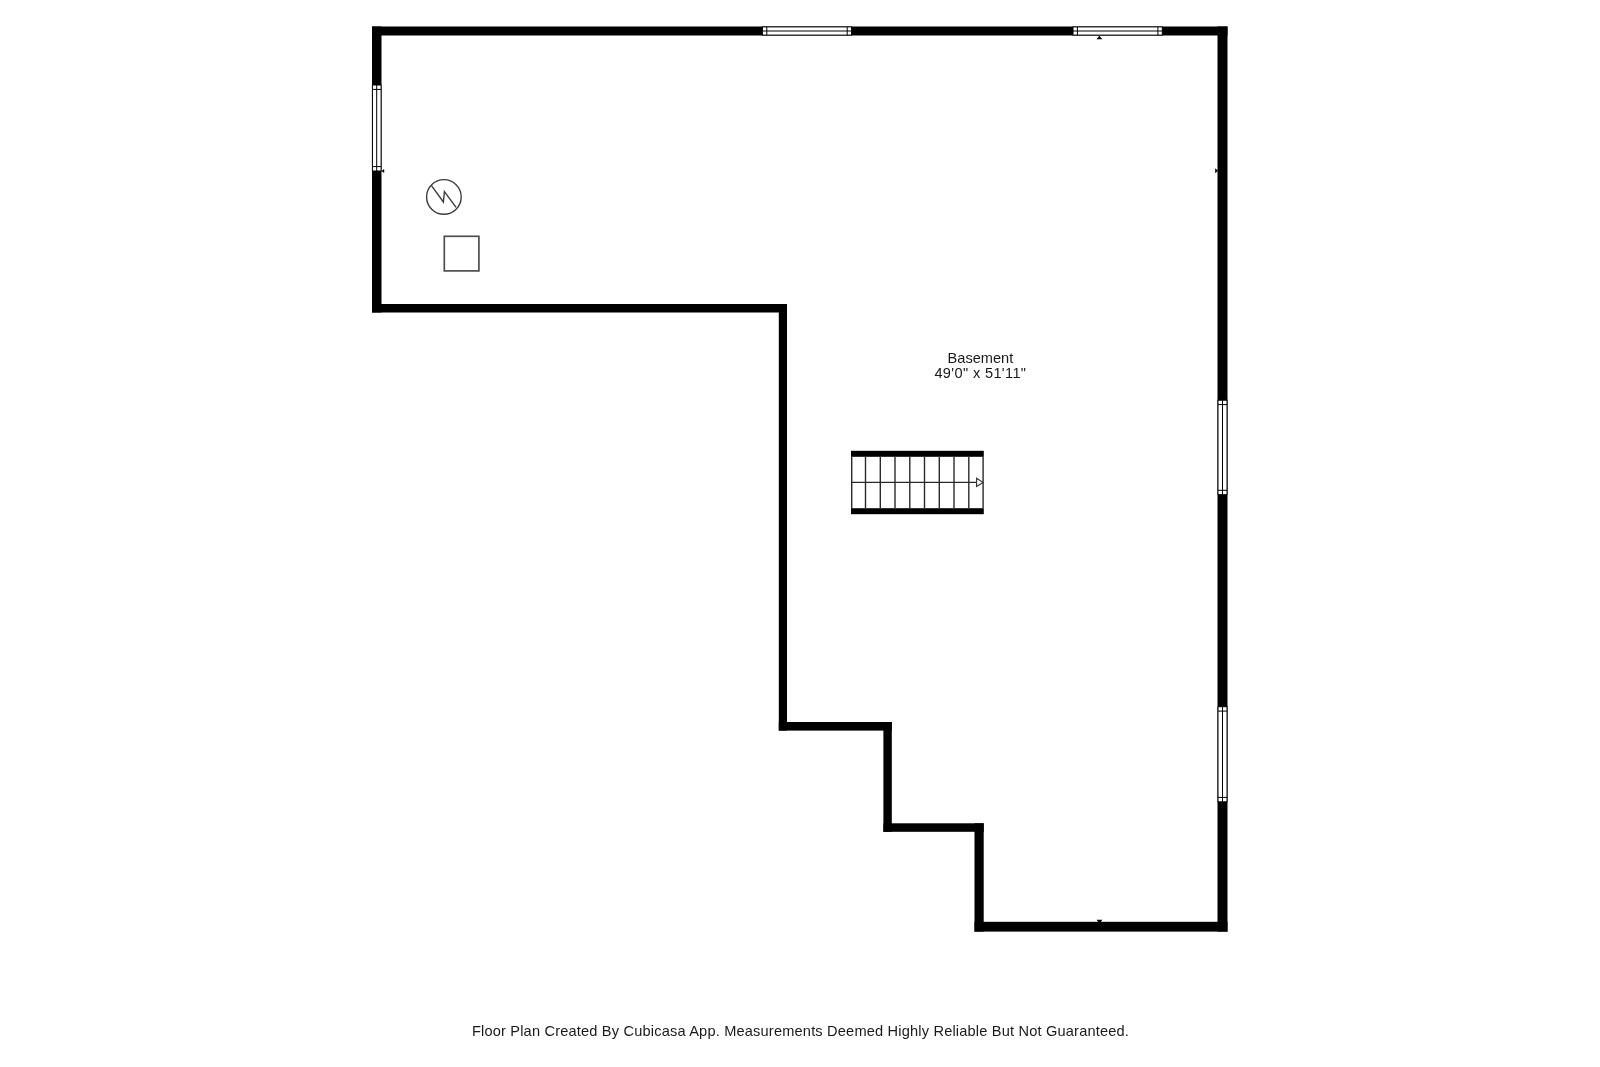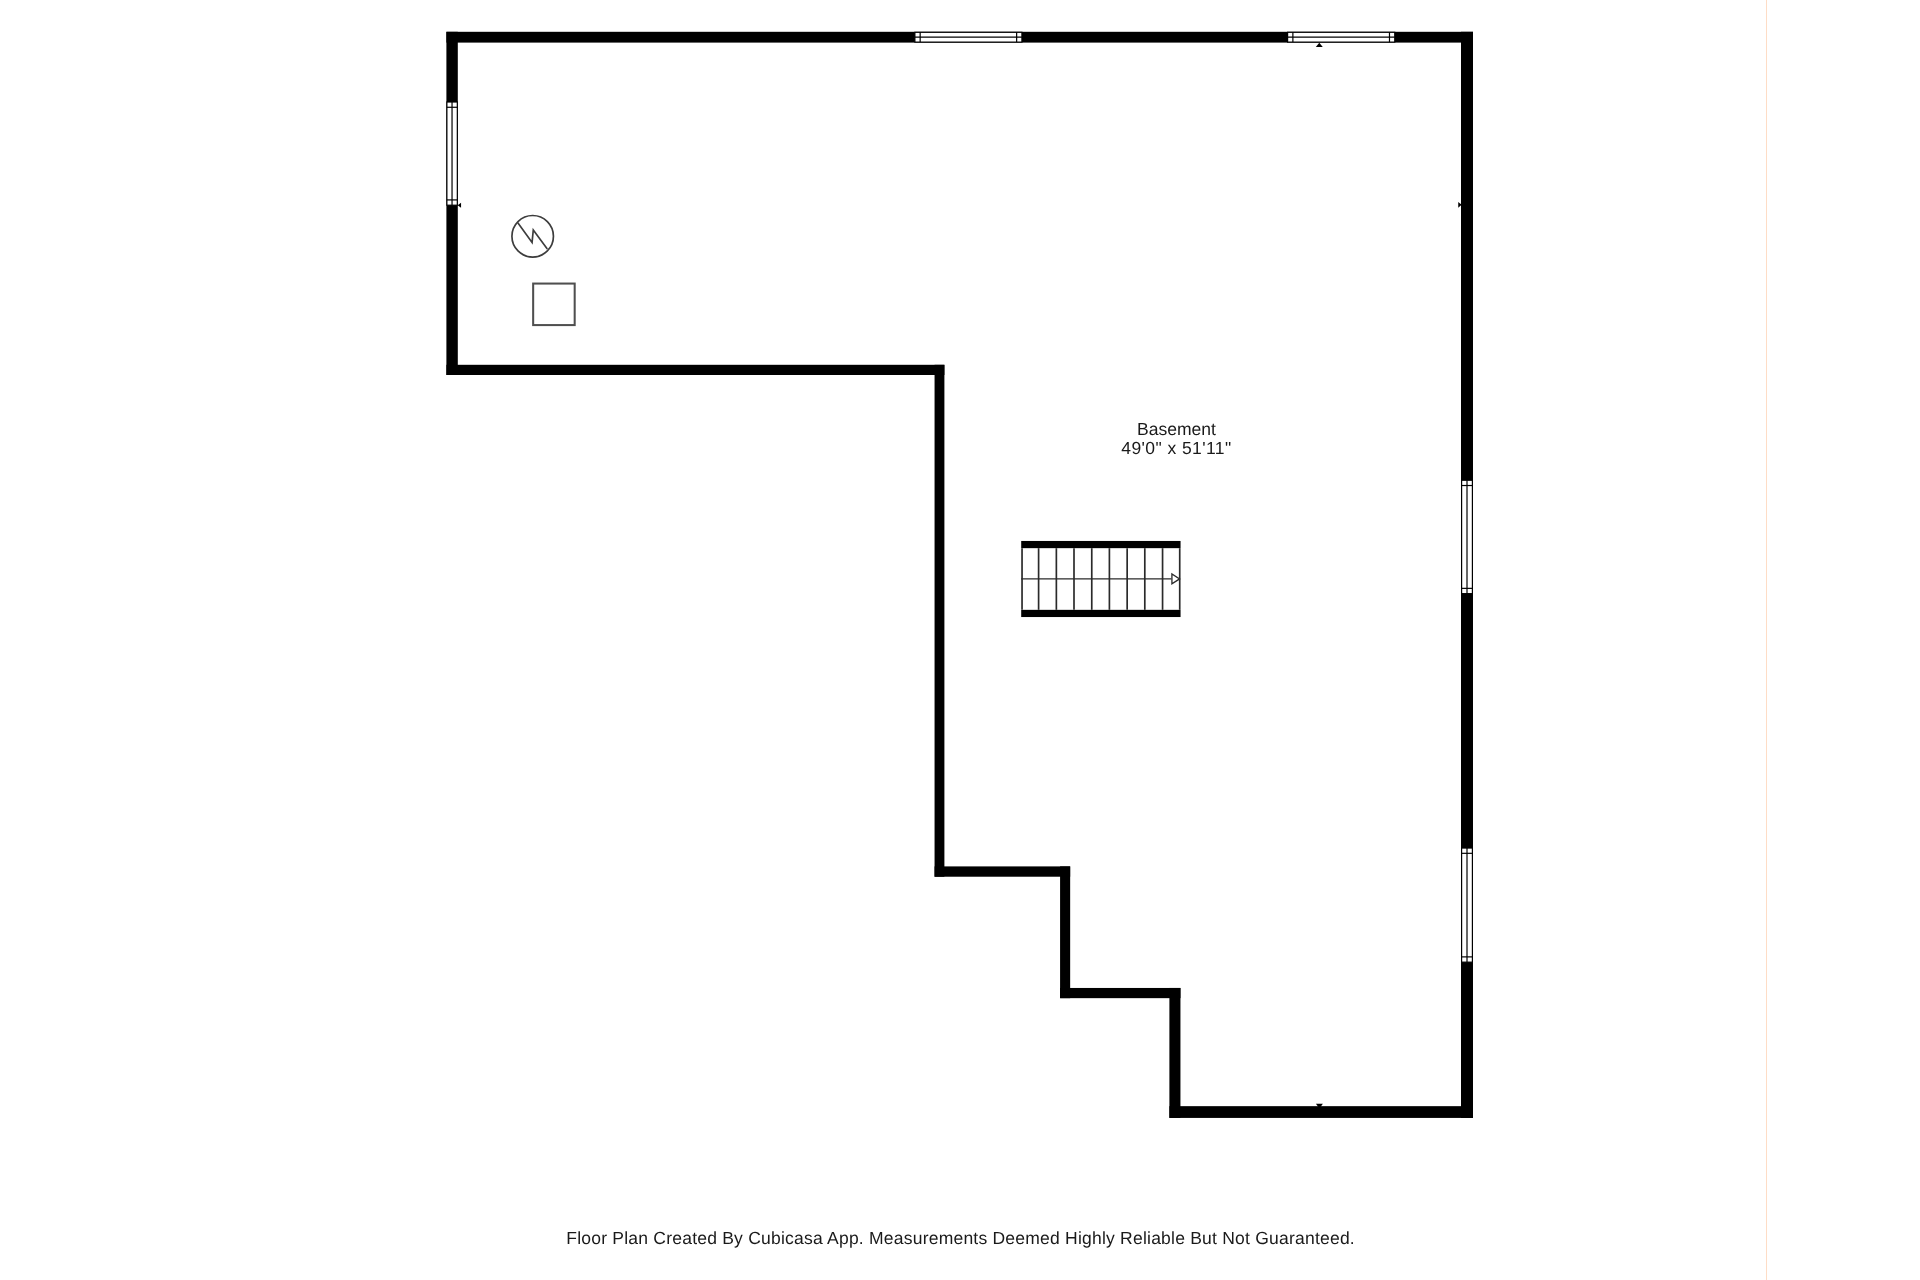--- a/index.html
+++ b/index.html
@@ -1,17 +1,17 @@
 <!DOCTYPE html>
 <html><head>
 <meta charset="utf-8">
 <title>Basement Floor Plan</title>
 <style>
   html,body{margin:0;padding:0;background:#ffffff;}
-  .page{position:relative;width:1472px;height:1067px;background:#f97316;overflow:hidden;
+  .page{position:relative;width:1472px;height:1067px;background:#15803d;overflow:hidden;
         font-family:"Liberation Sans", sans-serif;}
   svg{position:absolute;left:0;top:0;}
   .lbl{fill:#1a1a1a;font-family:"Liberation Sans", sans-serif;font-size:14.6px;}
 </style>
 </head>
 <body>
 <div class="page">
 <svg width="1600" height="1067" viewBox="0 0 1600 1067">
 
   <rect x="0" y="0" width="1600" height="1067" fill="#ffffff"></rect>

